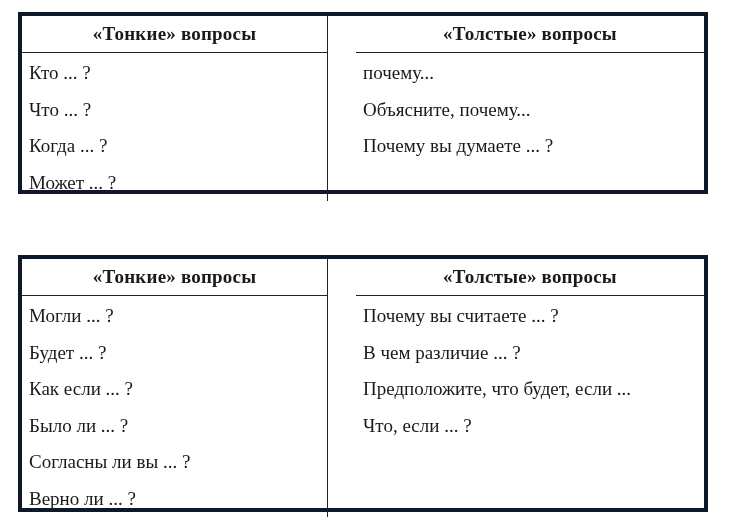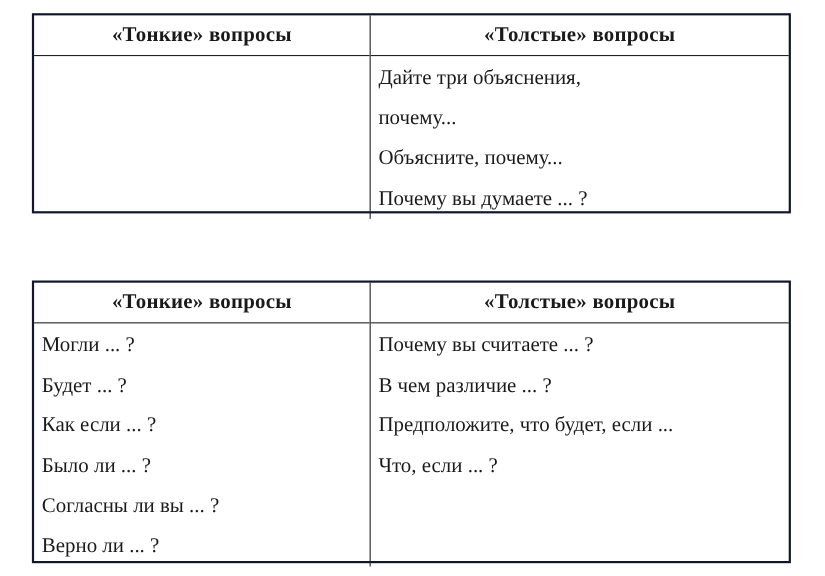--- a/index.html
+++ b/index.html
@@ -1,40 +1,45 @@
 <!DOCTYPE html>
 <html><head>
 <meta charset="utf-8">
 <style>
   html, body { margin: 0; padding: 0; background: #ffffff; }
   body { width: 750px; height: 524px; position: relative; overflow: hidden;
          font-family: "Liberation Serif", "DejaVu Serif", serif; color: #1a1a1a; }
-  .qtable { position: absolute; left: 29px; width: 690px; border: 2px solid #0f172a;
-            box-sizing: border-box; display: grid; grid-template-columns: 306px 1fr; }
+  .qtable { position: absolute; left: 18px; width: 690px; border: 4px solid #0f172a;
+            box-sizing: border-box; display: grid; grid-template-columns: 306px 1fr; gap: 28px; }
   .qtable.t1 { top: 12px; height: 182px; }
   .qtable.t2 { top: 255px; height: 257px; }
   .col { display: flex; flex-direction: column; }
   .col.left { border-right: 1.5px solid #222; }
   .hdr { height: 36px; border-bottom: 1.5px solid #222; display: flex; align-items: center;
          justify-content: center; font-weight: bold; font-size: 19px; letter-spacing: 0.2px; }
   .rows { padding: 2px 0 0 7px; }
   .row { height: 36.5px; line-height: 36px; font-size: 19px; white-space: nowrap; }
   .t2 .row { height: 36.5px; }
 </style>
 </head>
 <body>
 
 <div class="qtable t1">
   <div class="col left">
     <div class="hdr">«Тонкие» вопросы</div>
+    <div class="rows">
+      <div class="row">Кто ... ?</div>
+      <div class="row">Что ... ?</div>
+      <div class="row">Когда ... ?</div>
+      <div class="row">Может ... ?</div>
+    </div>
   </div>
   <div class="col">
     <div class="hdr">«Толстые» вопросы</div>
     <div class="rows">
-      <div class="row">Дайте три объяснения,</div>
       <div class="row">почему...</div>
       <div class="row">Объясните, почему...</div>
       <div class="row">Почему вы думаете ... ?</div>
     </div>
   </div>
 </div>
 
 <div class="qtable t2">
   <div class="col left">
     <div class="hdr">«Тонкие» вопросы</div>

